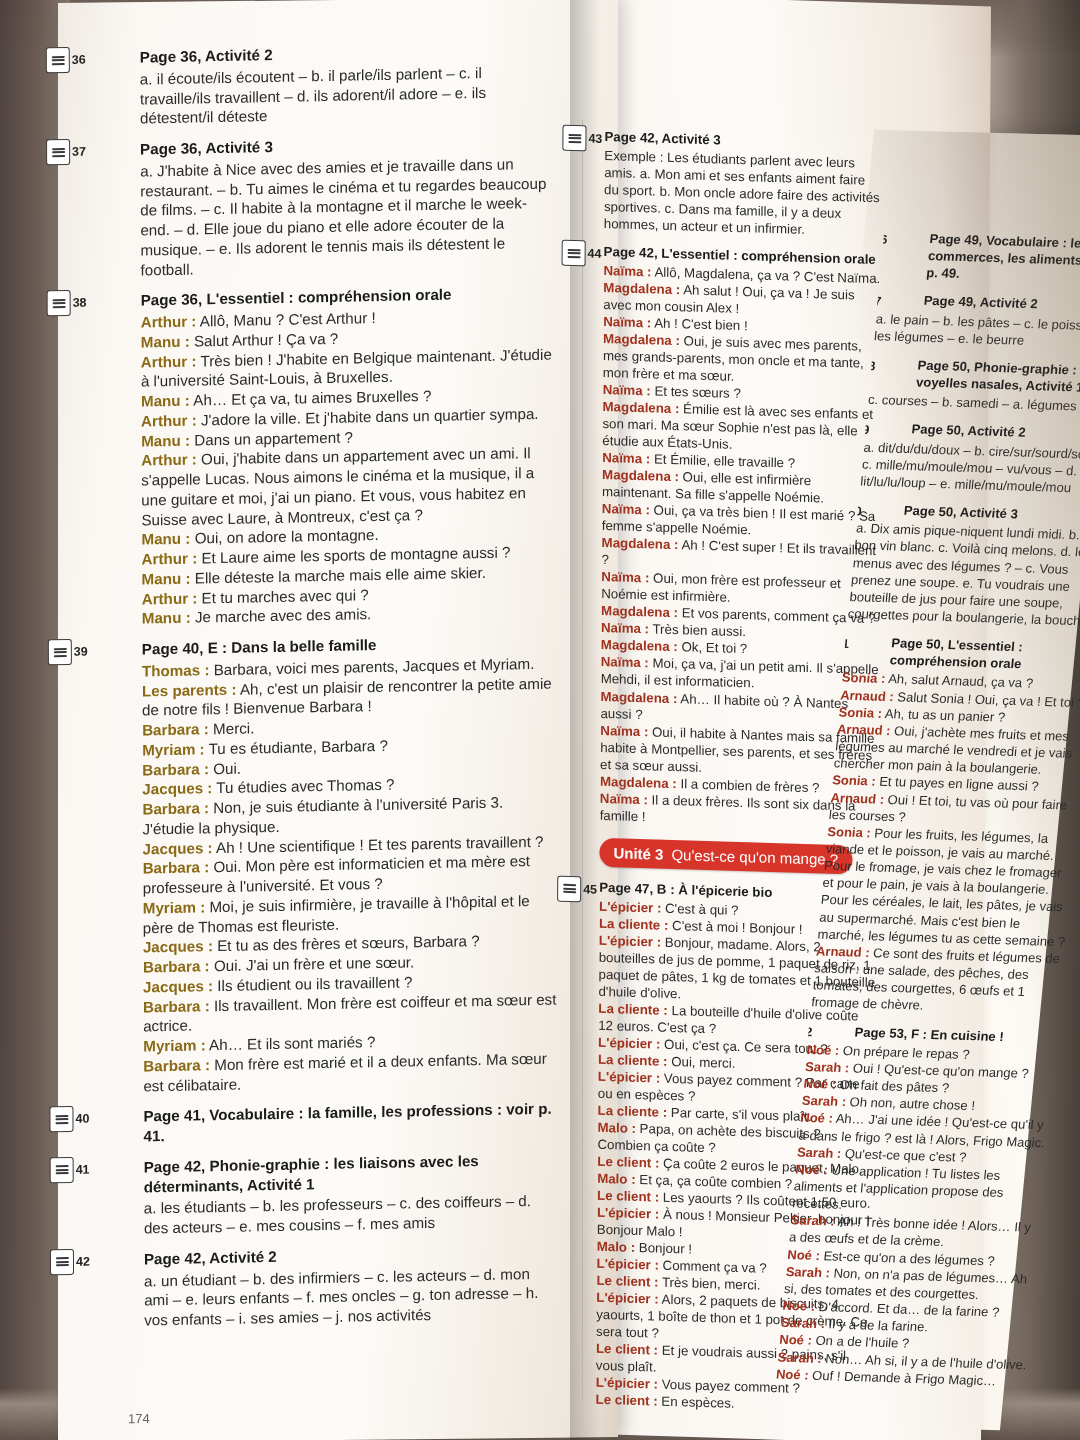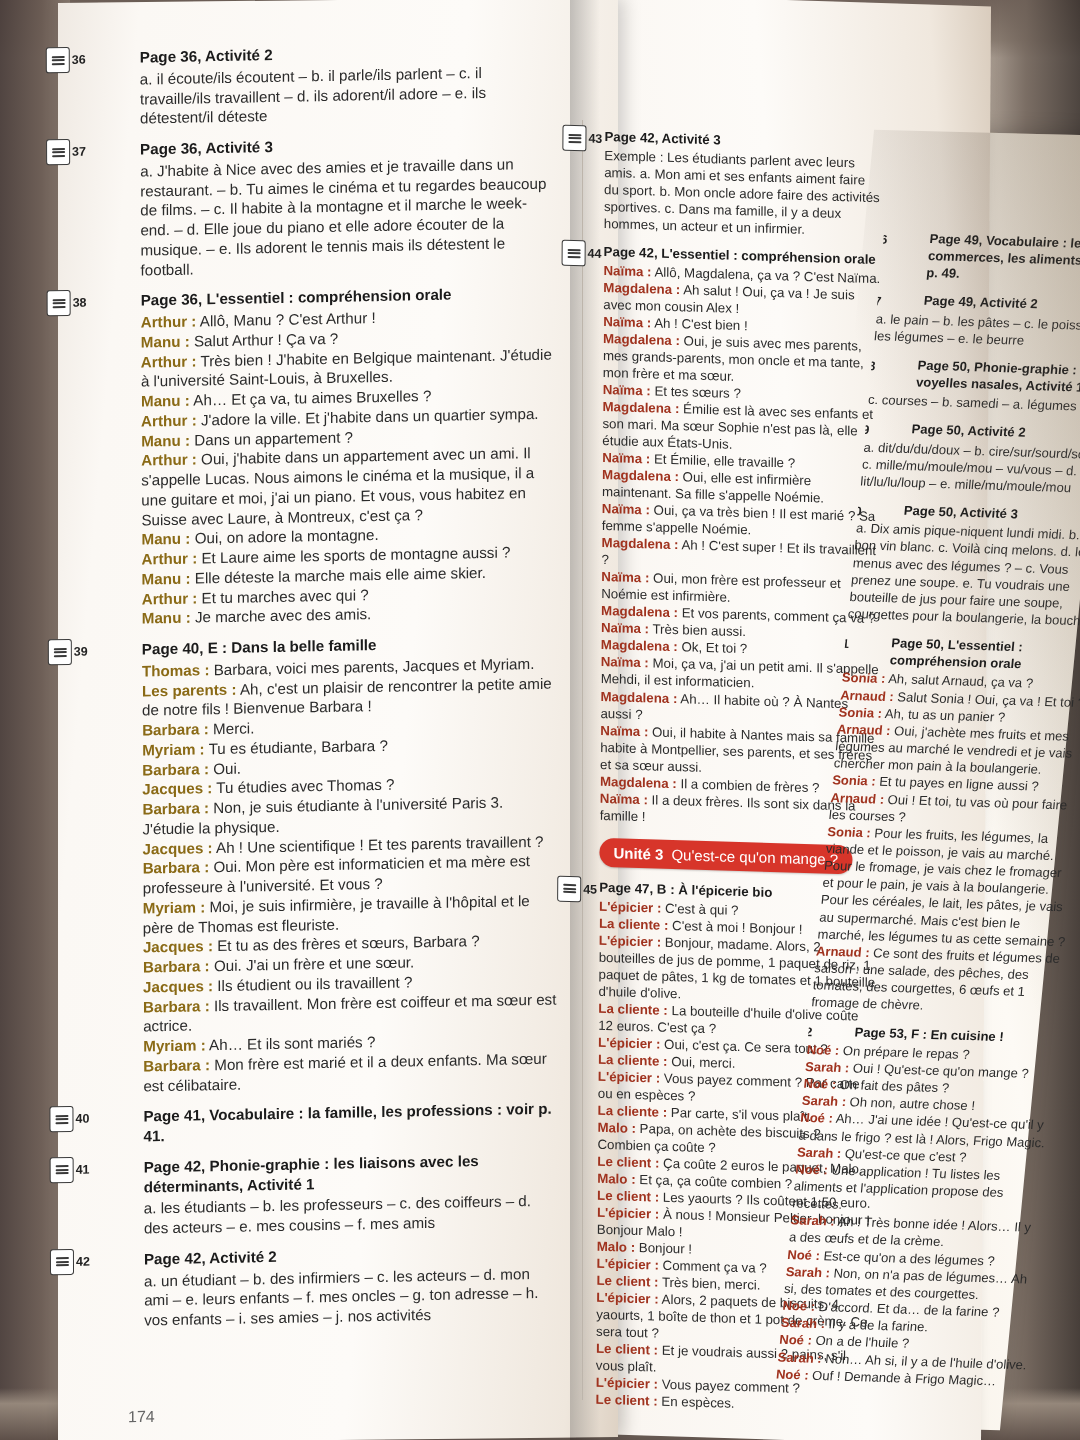--- a/index.html
+++ b/index.html
@@ -106,21 +106,21 @@
     background:#d7352a;color:#fff;border-radius:16px;
     padding:5px 14px;margin:14px 0 12px 0;
     font-size:15px;
     box-shadow:0 1px 2px rgba(0,0,0,.2);
     width:max-content;
   }
   .unite .u1{font-weight:bold;}
   .unite .u2{font-weight:normal;}
 
   .folio{
-    position:absolute;left:128px;bottom:14px;font-size:16px;color:#666;
+    position:absolute;left:128px;bottom:14px;font-size:13px;color:#666;
     transform:skewY(-0.9deg);
   }
   .fadeC{
     position:absolute;left:812px;top:130px;width:250px;height:1300px;
     background:linear-gradient(250deg,rgba(90,78,66,.35),rgba(0,0,0,0) 45%);
     transform:rotate(5.5deg) skewY(-4deg);pointer-events:none;
   }
 </style>
 </head>
 <body>

